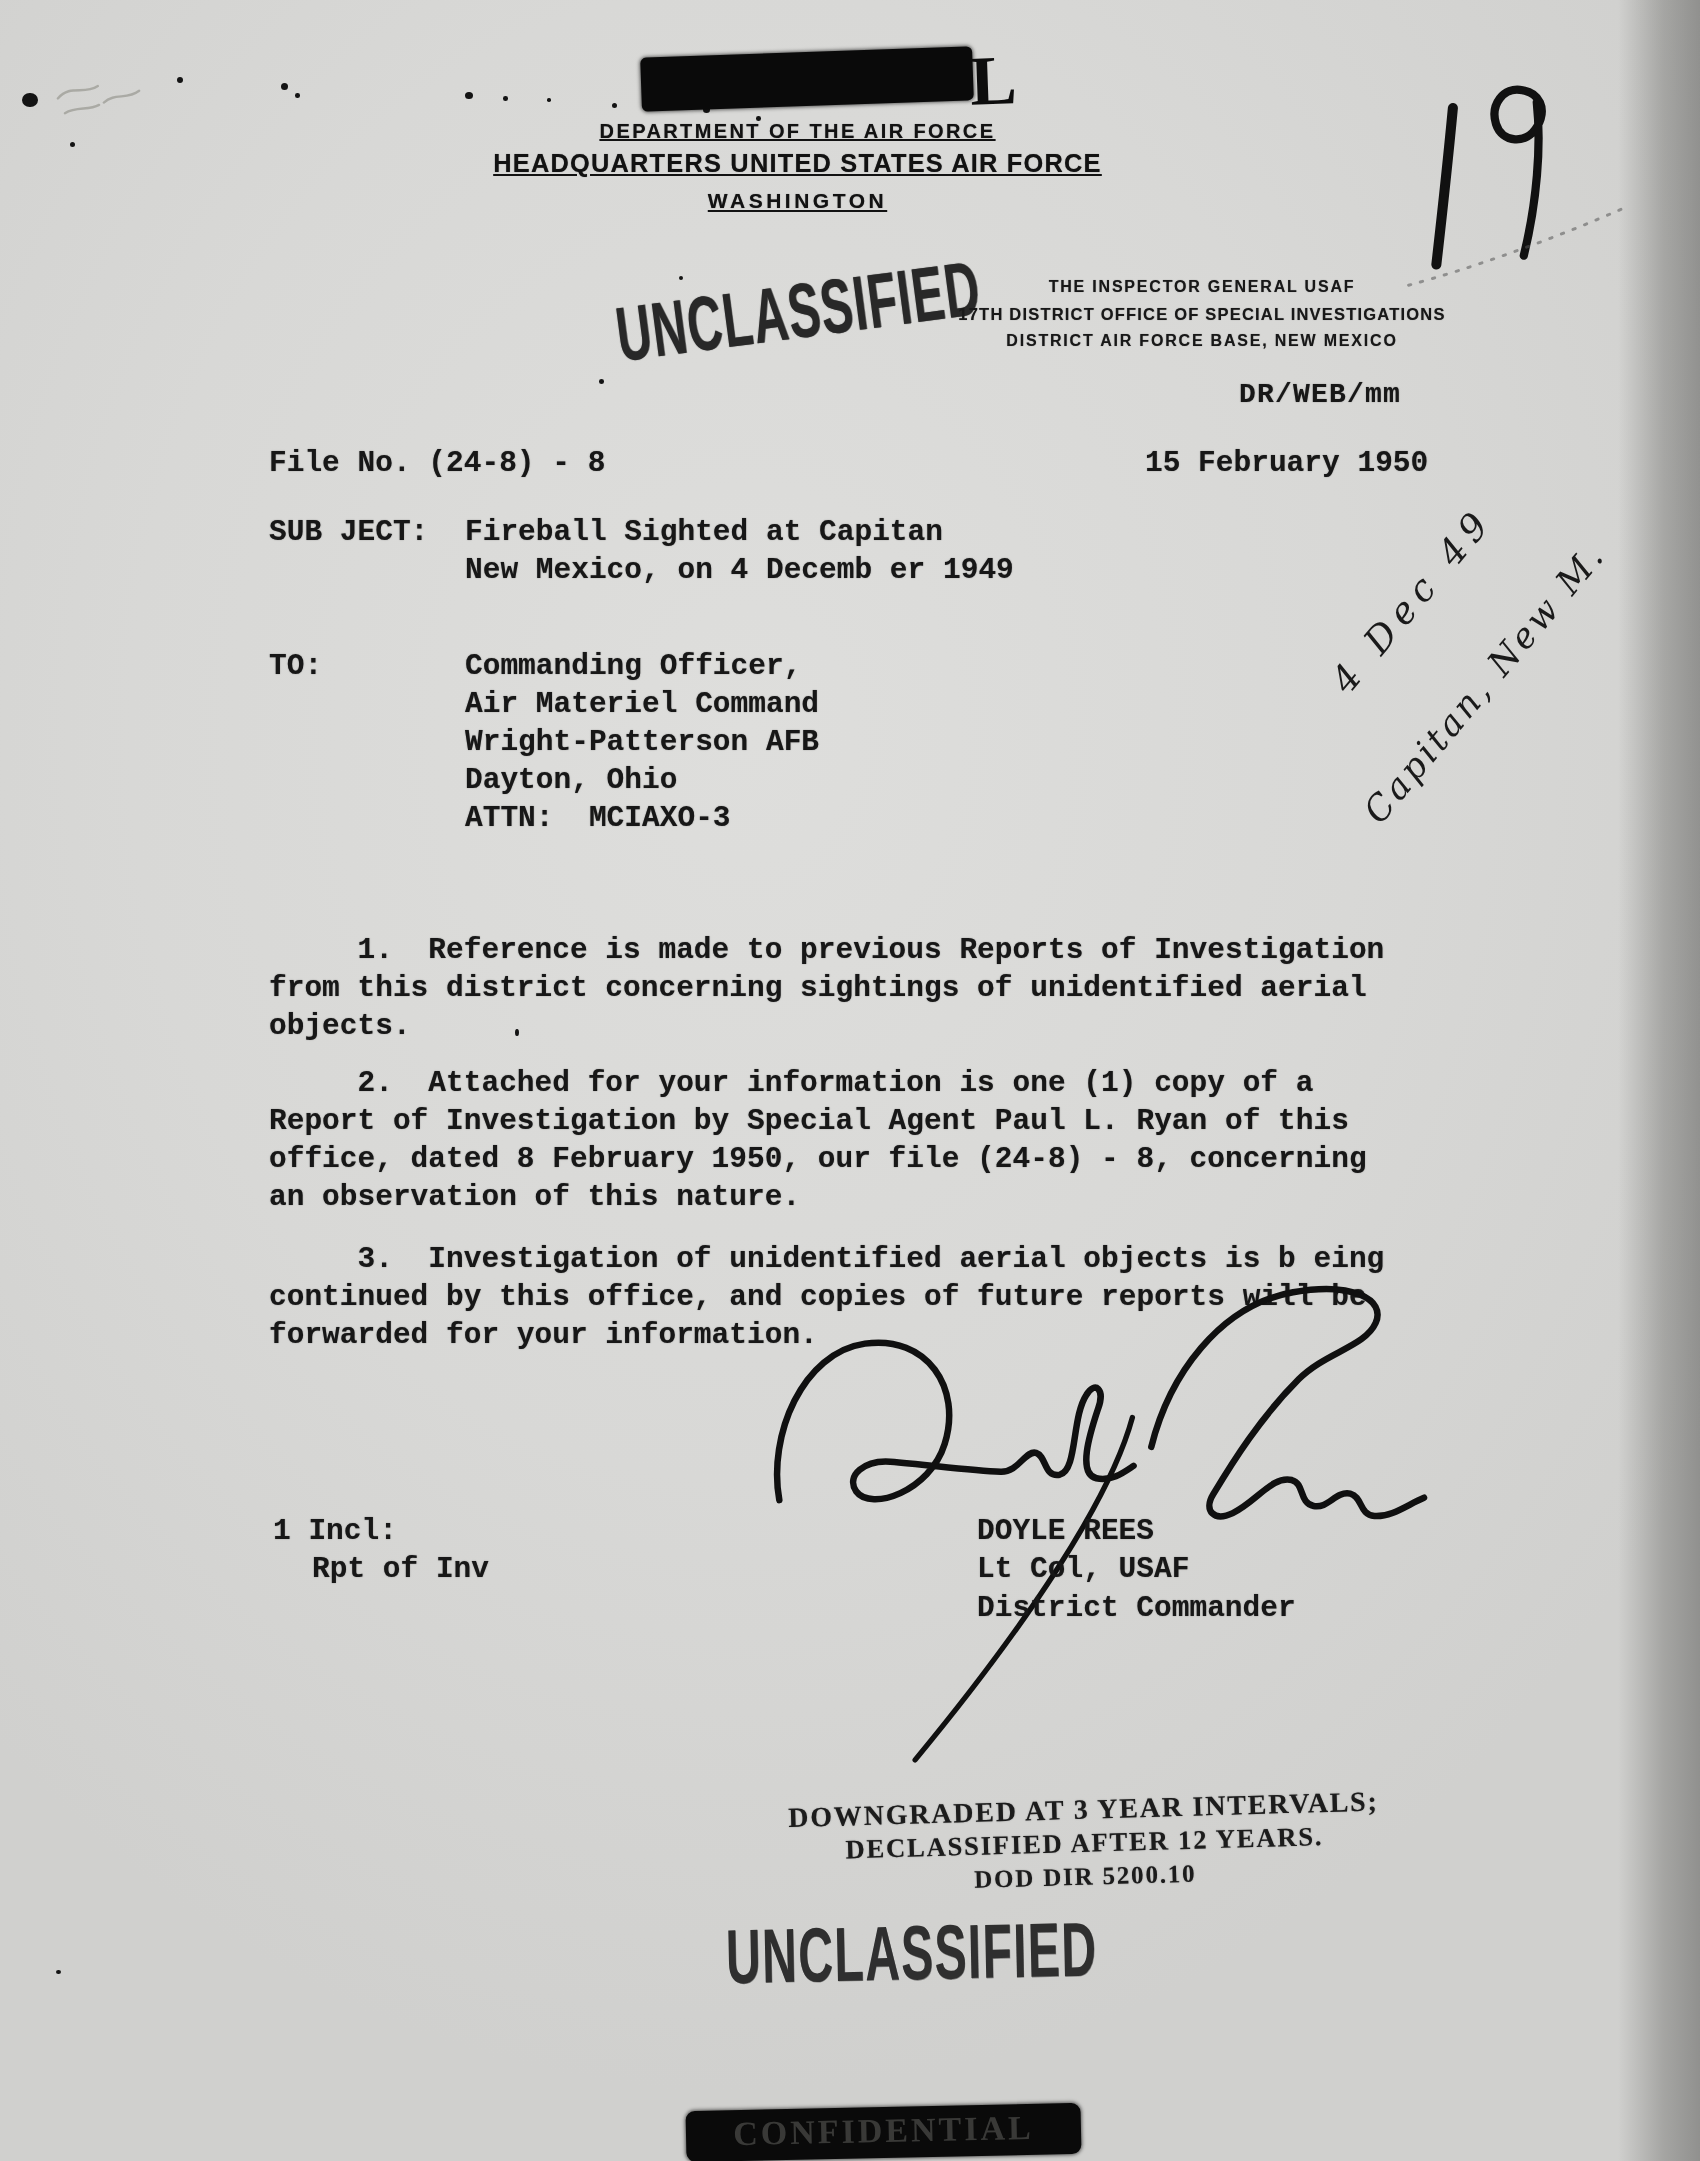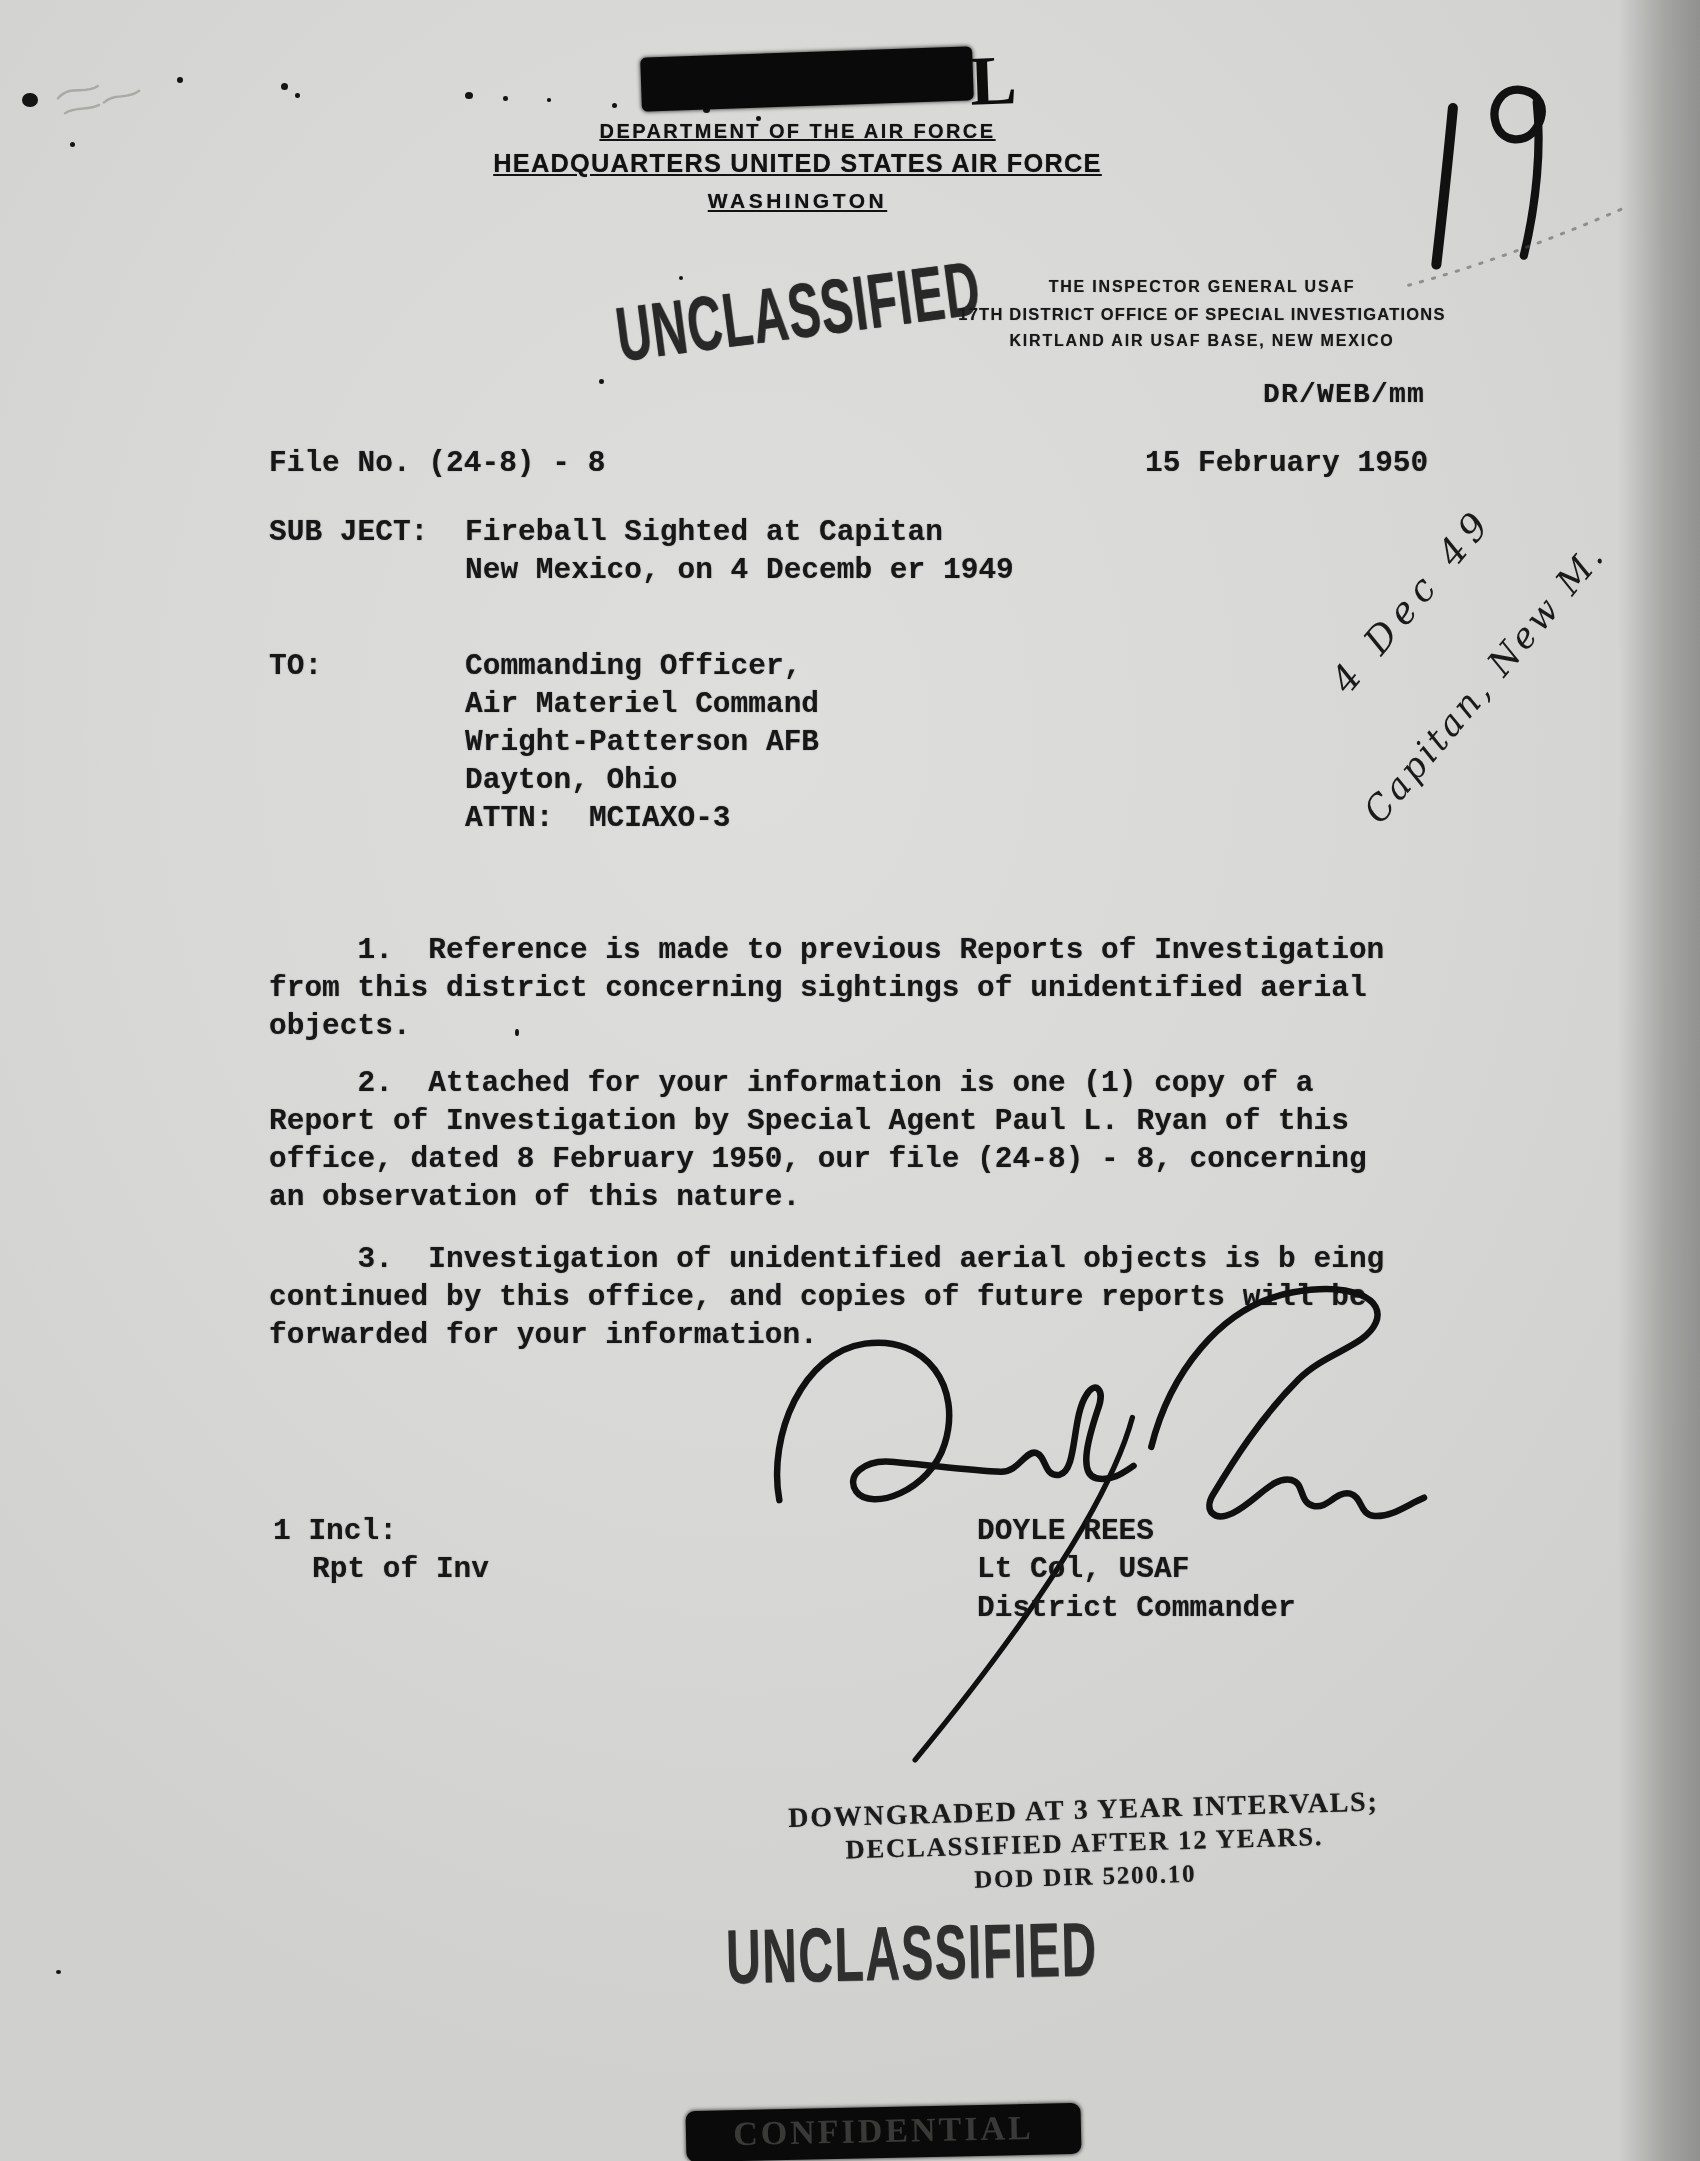--- a/index.html
+++ b/index.html
@@ -111,25 +111,25 @@
 
   <svg class="abs" style="left:1382px;top:46px;" width="254" height="254" viewBox="0 0 430 430">
     <path d="M120,105 C112,190 100,300 92,370" fill="none" stroke="#111" stroke-width="17" stroke-linecap="round"></path>
     <path d="M238,75 C205,68 183,100 193,132 C203,164 245,168 263,136 C280,105 266,80 238,75
              M262,95 C270,170 262,265 240,355" fill="none" stroke="#111" stroke-width="14" stroke-linecap="round"></path>
     <path d="M45,405 C150,377 290,327 408,275" fill="none" stroke="#555" stroke-width="5" stroke-dasharray="4 17" stroke-linecap="round" opacity="0.55"></path>
   </svg>
 
   <div class="abs office-line" style="top:278px;font-size:16px;letter-spacing:1.8px;">THE INSPECTOR GENERAL USAF</div>
   <div class="abs office-line" style="top:305px;font-size:16.5px;letter-spacing:1.2px;">17TH DISTRICT OFFICE OF SPECIAL INVESTIGATIONS</div>
-  <div class="abs office-line" style="top:332px;font-size:16px;letter-spacing:1.8px;">KIRTLAND AIR USAF BASE, NEW MEXICO</div>
+  <div class="abs office-line" style="top:332px;font-size:16px;letter-spacing:1.8px;">DISTRICT AIR FORCE BASE, NEW MEXICO</div>
 
   <div class="abs stamp stamp-top">UNCLASSIFIED</div>
 
-  <div class="abs typed" style="left:1239px;top:376px;font-size:28px;letter-spacing:1.2px;margin-left:24px;">DR/WEB/mm</div>
+  <div class="abs typed" style="left:1239px;top:376px;font-size:28px;letter-spacing:1.2px;">DR/WEB/mm</div>
 
   <div class="abs typed" style="left:269px;top:444px;">File No. (24-8) - 8</div>
   <div class="abs typed" style="left:1145px;top:444px;text-align:right;">15 February 1950</div>
 
   <div class="abs typed" style="left:269px;top:513px;">SUB JECT:</div>
   <div class="abs typed" style="left:465px;top:513px;">Fireball Sighted at Capitan
 New Mexico, on 4 Decemb er 1949</div>
 
   <div class="abs hand" style="left:1339px;top:666px;font-size:37px;letter-spacing:7.7px;transform:rotate(-50deg);transform-origin:left center;">4 Dec 49</div>
   <div class="abs hand" style="left:1371px;top:798px;font-size:35px;letter-spacing:3.5px;transform:rotate(-50deg);transform-origin:left center;">Capitan, New M.</div>

